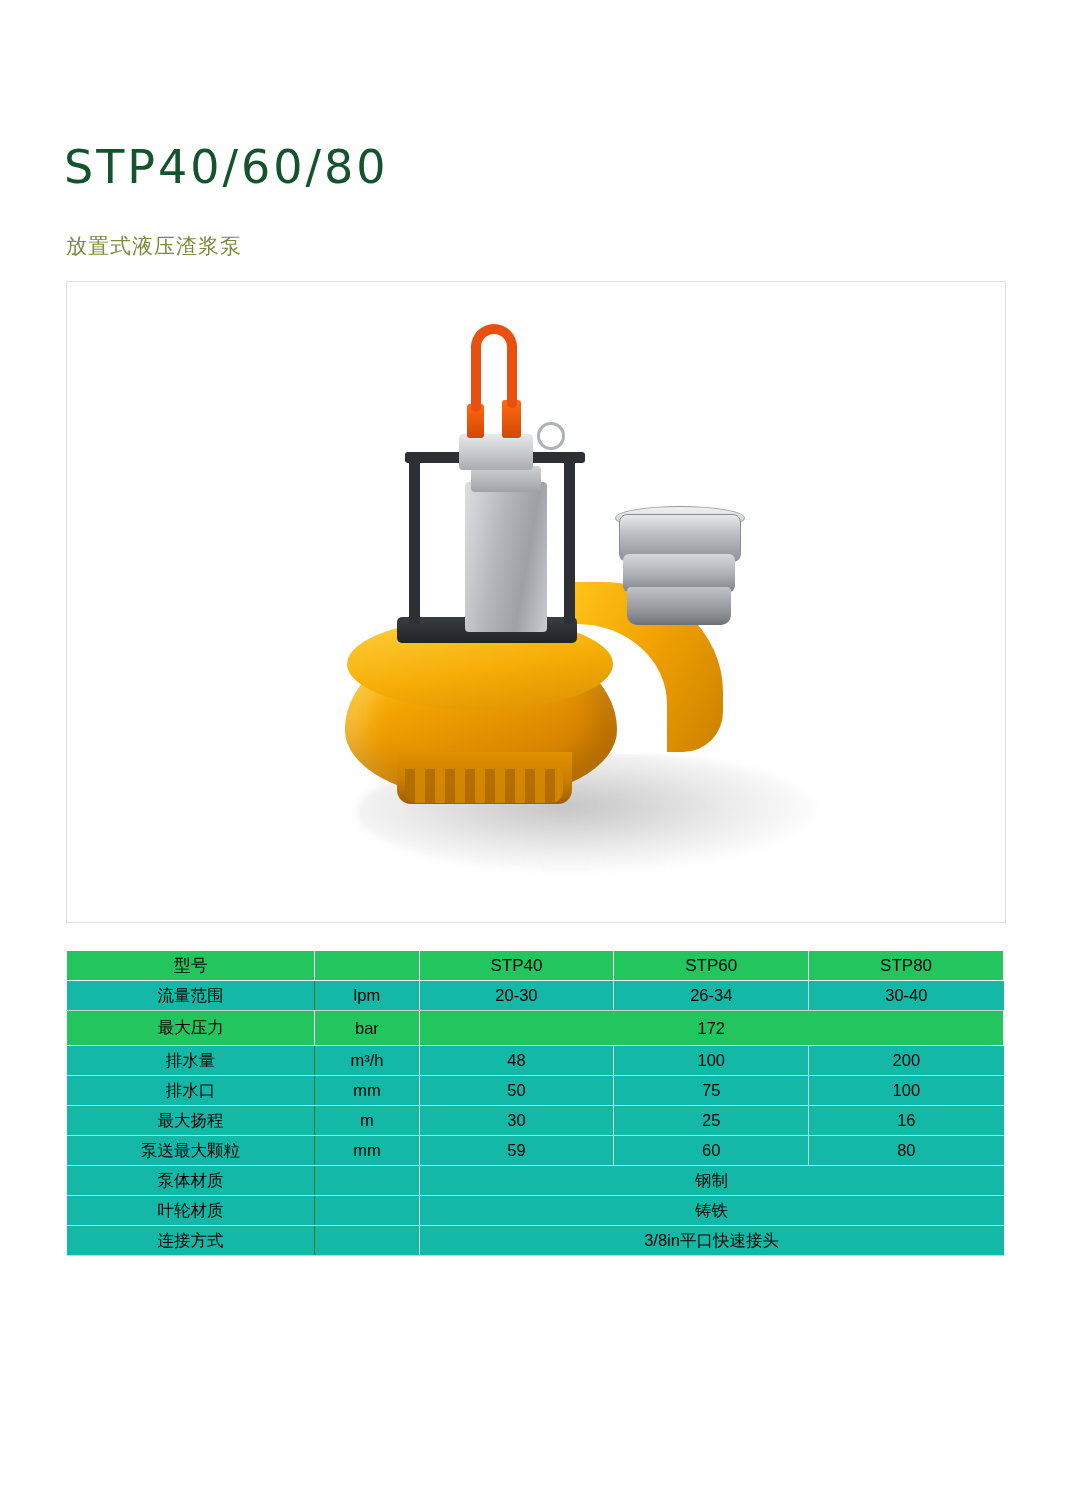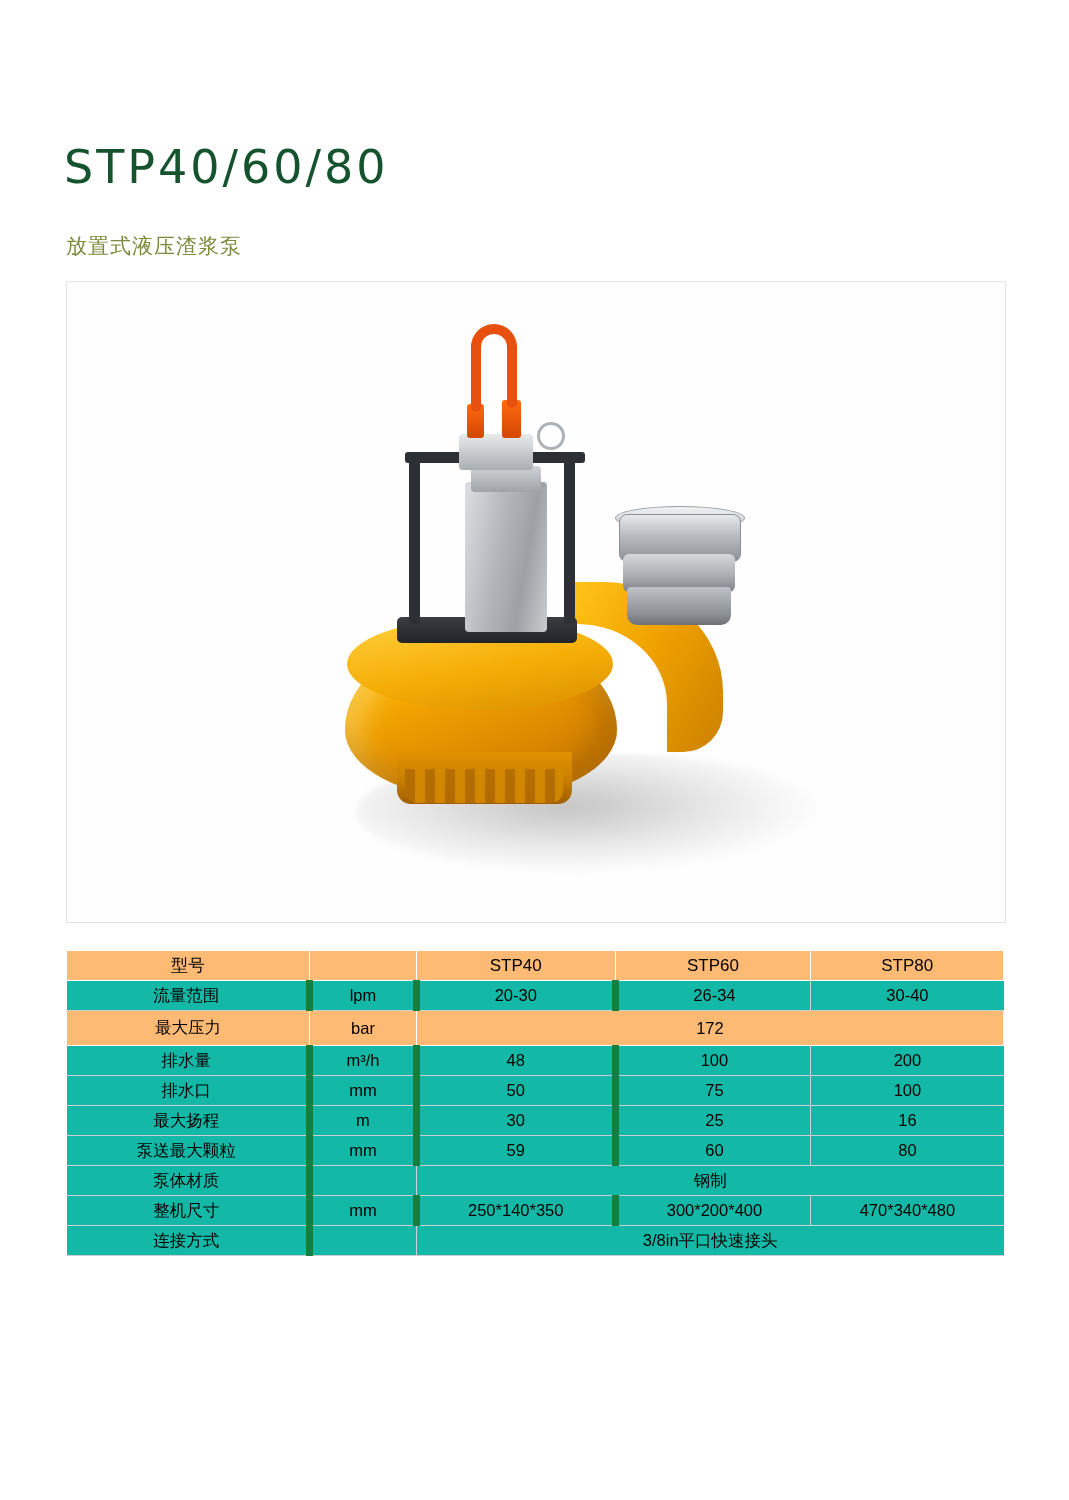--- a/index.html
+++ b/index.html
@@ -310,31 +310,31 @@
   }
   .spec-table td {
     border: 1px solid #ffffff;
     height: 29px;
     text-align: center;
     vertical-align: middle;
     padding: 0 4px;
     white-space: nowrap;
   }
   .spec-table tr.band td {
-    background: #fdba74;
+    background: #22c55e;
   }
   .spec-table tr.plain td {
     background: #14b8a6;
     border-bottom: 1px solid #cfcfcf;
     border-top: 1px solid #cfcfcf;
     border-left: none;
     border-right: none;
   }
   .spec-table tr.plain td.celldiv {
-    border-left: 7px solid #15803d;
+    border-left: 1px solid #15803d;
     border-right: 1px solid #cfcfcf;
     margin-left: 16px;
   }
   .c-name { width: 250px; text-align: center; }
   .c-unit { width: 100px; }
   .c-v { width: 196px; }
   .head-row td { font-size: 17px; }
   .tall td { height: 34px; margin-top: 45px; }
 </style>
 </head>
@@ -437,28 +437,26 @@
         <td class="c-v celldiv">60</td>
         <td class="c-v">80</td>
       </tr>
 
       <tr class="plain">
         <td class="c-name">泵体材质</td>
         <td class="c-unit celldiv"></td>
         <td colspan="3">钢制</td>
       </tr>
 
-
-      <tr class="plain">
-        <td class="c-name">整机尺寸</td>
-        <td class="c-unit celldiv">mm</td>
-        <td class="c-v celldiv">250*140*350</td>
-        <td class="c-v celldiv">300*200*400</td>
-        <td class="c-v">470*340*480</td>
-      </tr>
+      <tr class="plain">
+        <td class="c-name">叶轮材质</td>
+        <td class="c-unit celldiv"></td>
+        <td colspan="3">铸铁</td>
+      </tr>
+
 
       <tr class="plain">
         <td class="c-name">连接方式</td>
         <td class="c-unit celldiv"></td>
         <td colspan="3">3/8in平口快速接头</td>
       </tr>
     </tbody>
   </table>
 
 </div>

